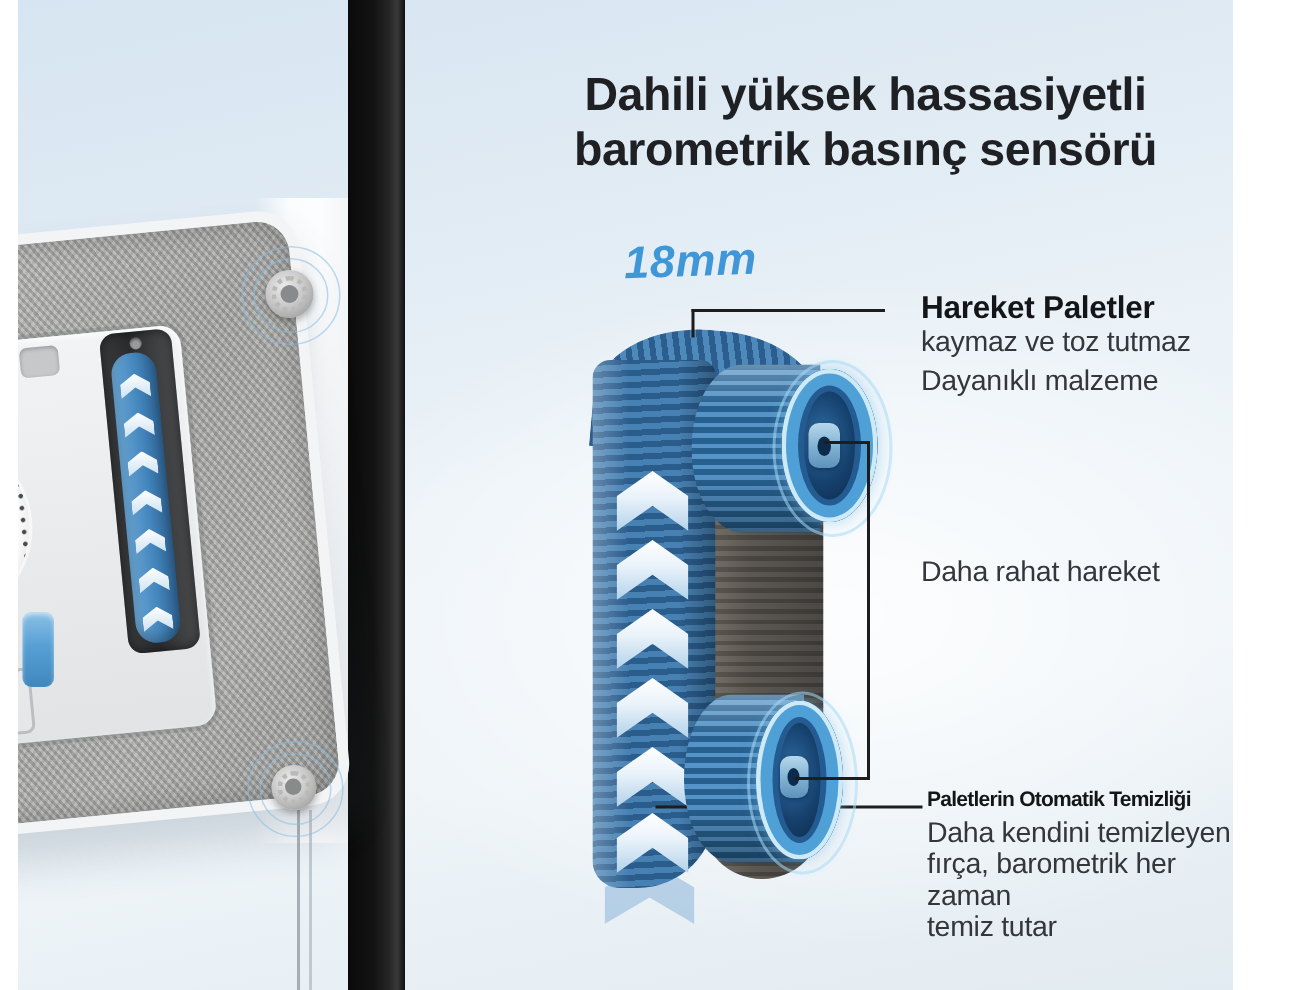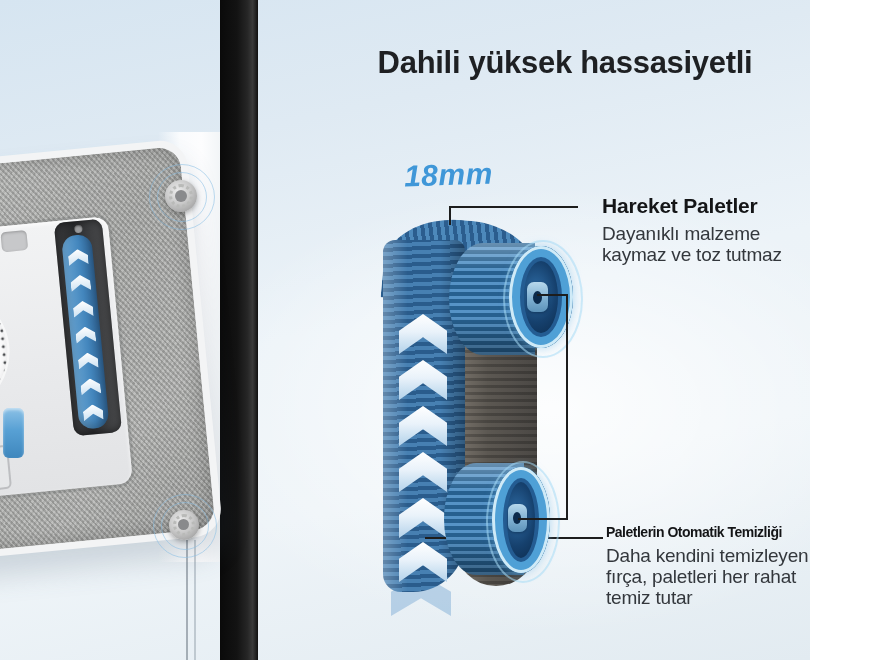--- a/index.html
+++ b/index.html
@@ -2,20 +2,21 @@
 <html><head>
 <meta charset="utf-8">
 <style>
   html,body{margin:0;padding:0;}
   .stage{
     position:relative; width:810px; height:660px; overflow:hidden;
     font-family:"Liberation Sans", sans-serif;
     background:
       radial-gradient(520px 320px at 68% 62%, rgba(255,255,255,.85), rgba(255,255,255,0) 70%),
       linear-gradient(168deg,#d6e5f1 0%, #dfeaf3 22%, #ecf3f8 48%, #eef4f8 70%, #e2ebf1 100%);
+    margin-left: 12px;
   }
   .abs{position:absolute;}
 
   
   .glass-band{left:158px; top:132px; width:62px; height:430px;
     background:linear-gradient(90deg, rgba(252,253,254,0) 0%, rgba(252,253,254,.92) 35%, #fdfdfe 70%, #f2f5f7 100%);}
   .glass-line-a{left:186px; top:540px; width:2px; height:120px; background:rgba(95,108,120,.5);}
   .glass-line-b{left:194px; top:540px; width:2px; height:120px; background:rgba(140,152,164,.45);}
   .window-frame{left:220px; top:0; width:38px; height:660px;
     background:linear-gradient(90deg,#0a0a0a 0%, #131313 45%, #262626 72%, #3a3a3a 86%, #101010 100%);}
@@ -188,33 +189,35 @@
 
   <div class="abs lead" style="left:449px;top:206px;width:2px;height:19px"></div>
   <div class="abs lead" style="left:449px;top:206px;width:129px;height:2px"></div>
 
   <div class="abs lead" style="left:537px;top:294px;width:31px;height:2px"></div>
   <div class="abs lead" style="left:566px;top:294px;width:2px;height:226px"></div>
   <div class="abs lead" style="left:518px;top:518px;width:50px;height:2px"></div>
 
   <div class="abs title">
     <div>Dahili yüksek hassasiyetli</div>
+    <div>barometrik basınç sensörü</div>
   </div>
 
   <div class="abs dim-label">18mm</div>
 
   <div class="abs" style="left:602px;top:194px">
     <div class="co-title">Hareket Paletler</div>
+    <div class="co-body">kaymaz ve toz tutmaz</div>
     <div class="co-body" style="margin-top:5px">Dayanıklı malzeme</div>
-    <div class="co-body">kaymaz ve toz tutmaz</div>
   </div>
 
   <div class="abs" style="left:602px;top:368px">
+    <div class="co-body" style="margin-top:3px">Daha rahat hareket</div>
   </div>
 
   <div class="abs" style="left:606px;top:524px">
     <div class="co-title co-title-sm">Paletlerin Otomatik Temizliği</div>
     <div class="co-body" style="margin-top:5px">Daha kendini temizleyen</div>
-    <div class="co-body">fırça, paletleri her rahat</div>
+    <div class="co-body">fırça, barometrik her zaman</div>
     <div class="co-body">temiz tutar</div>
   </div>
 
 </div>
 
 </body></html>

